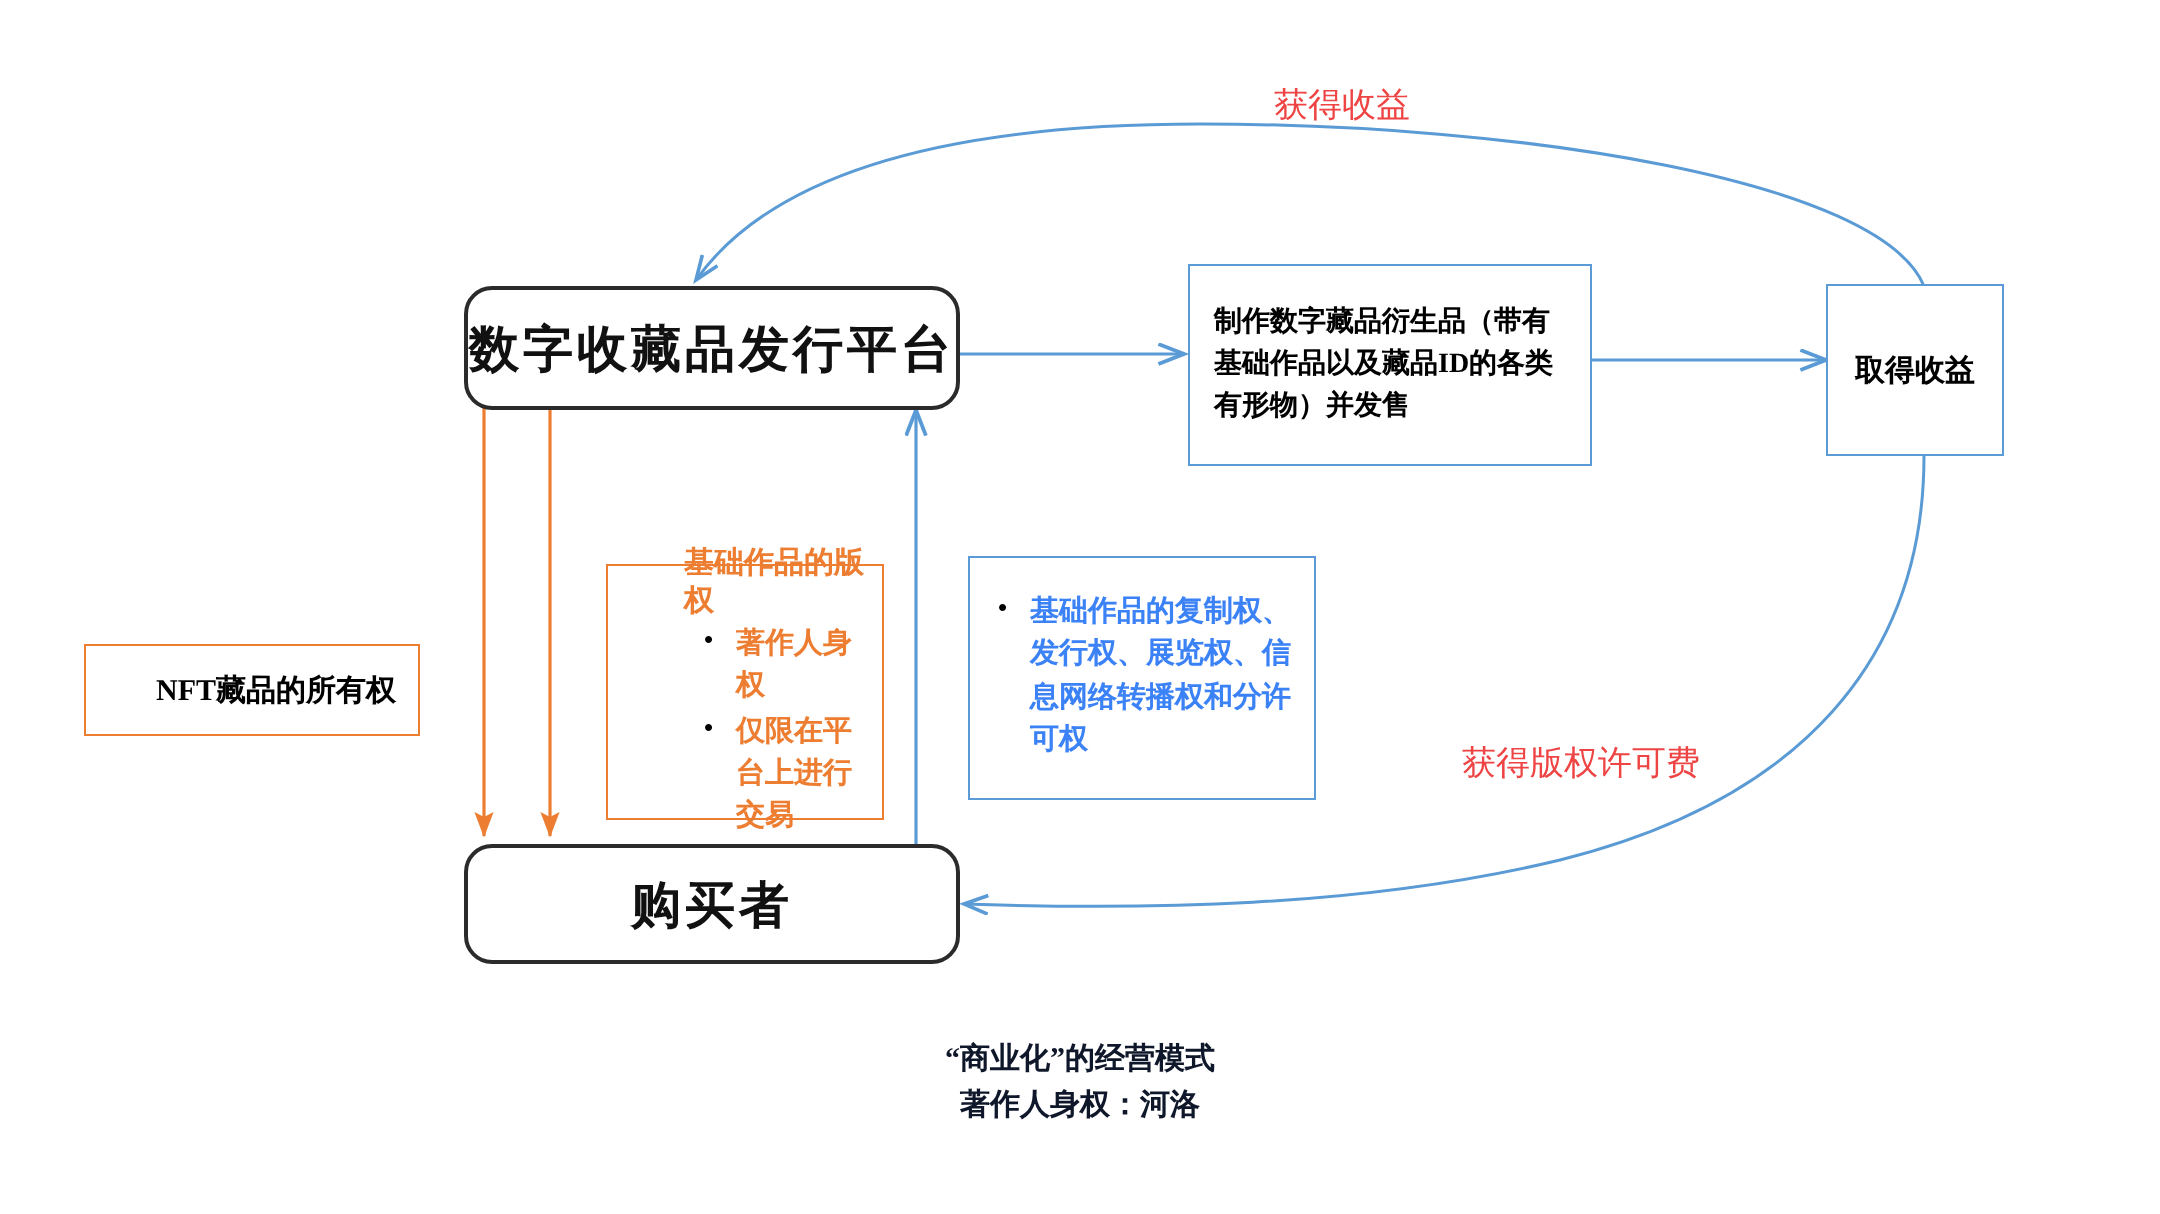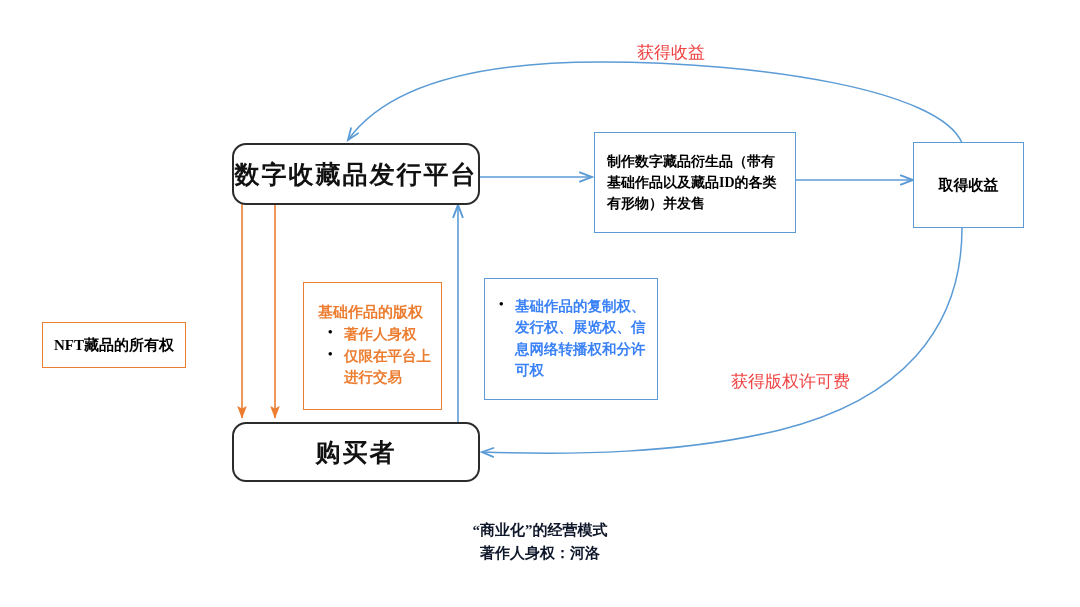--- a/index.html
+++ b/index.html
@@ -54,20 +54,21 @@
     background: #ffffff;
   }
   .node-blue .node-label,
   .node-blue .bullet-text {
     color: #3b82f6;
   }
   
   .node-orange {
     border: 1.8px solid #ed7d31;
     background: #ffffff;
+    padding-left: 24px;
   }
   .node-orange .node-label,
   .node-orange .bullet-text,
   .node-orange .box-title {
     color: #ed7d31;
   }
 
   .para {
     font-family: "Liberation Serif", "DejaVu Serif", serif;
     font-weight: bold;
@@ -169,25 +170,25 @@
   </div>
 
   <div class="node node-primary" style="left:232px; top:143px; width:248px; height:62px;">
     <span class="node-label">数字收藏品发行平台</span>
   </div>
 
   <div class="node node-blue" style="left:594px; top:132px; width:202px; height:101px;">
     <div class="para">制作数字藏品衍生品（带有基础作品以及藏品ID的各类有形物）并发售</div>
   </div>
 
-  <div class="node node-blue" style="left:913px; top:142px; width:111px; height:86px; justify-content:center;">
+  <div class="node node-blue" style="left:913px; top:142px; width:89px; height:86px; justify-content:center;">
     <span class="centered-label">取得收益</span>
   </div>
 
-  <div class="node node-orange" style="left:42px; top:322px; width:144px; height:46px; align-items:flex-start; justify-content:center;">
+  <div class="node node-orange" style="left:42px; top:322px; width:168px; height:46px; align-items:flex-start; justify-content:center;">
     <span class="centered-label">NFT藏品的所有权</span>
   </div>
 
   <div class="node node-orange" style="left:303px; top:282px; width:139px; height:128px;">
     <div class="inner-pad">
       <div class="box-title">基础作品的版权</div>
       <ul class="bullets">
         <li>
           <span class="bullet-text">著作人身权</span>
         </li>

